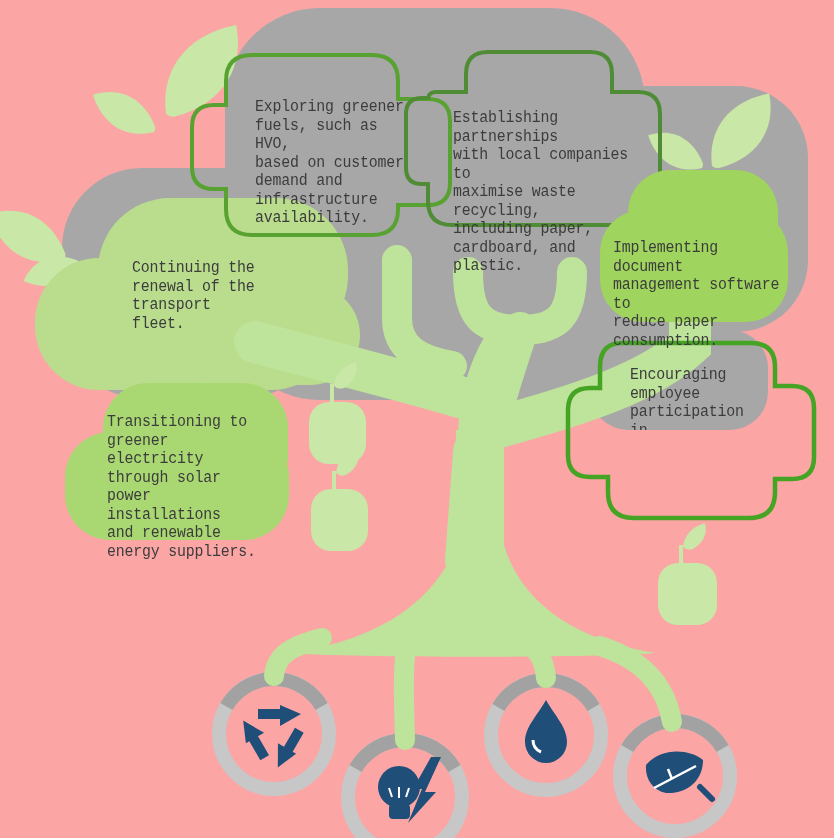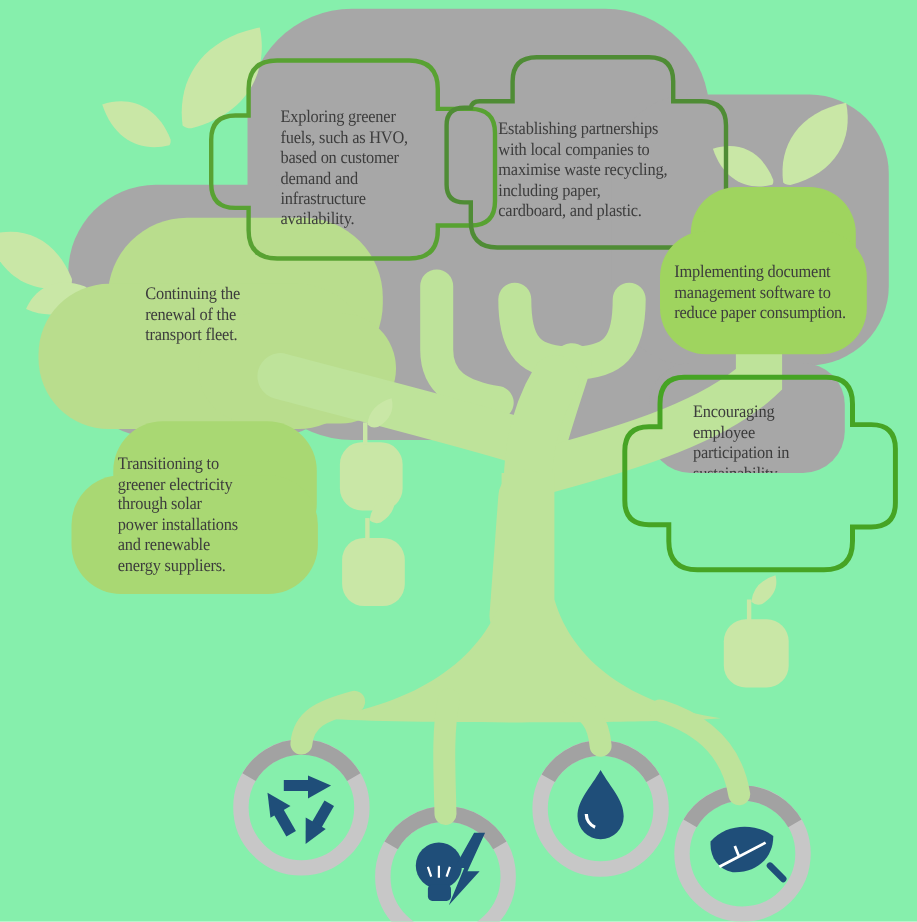--- a/index.html
+++ b/index.html
@@ -2,22 +2,22 @@
 <html style="--c-canopy_gray: #a7a7a7; --c-tree_green: #bee39a; --c-leaf_green: #c9e7a6; --c-cloud_light_green: #b9dd8d; --c-box_mid_green: #a9d873; --c-box_bright_green: #9fd45f; --c-outline_green: #58a232; --c-outline_green_dark: #4f8c35; --c-outline_green_bright: #46a424; --c-icon_blue: #1f4e79; --c-ring_gray: #c7c7c7; --c-ring_shade_gray: #a2a2a2; --c-text: #3c3c3c;"><head>
 <meta charset="utf-8">
 <style>
   :root{
     --c-canopy_gray:#a7a7a7; --c-tree_green:#bee39a; --c-leaf_green:#c9e7a6;
     --c-cloud_light_green:#b9dd8d; --c-box_mid_green:#a9d873; --c-box_bright_green:#9fd45f;
     --c-outline_green:#58a232; --c-outline_green_dark:#4f8c35; --c-outline_green_bright:#46a424;
     --c-icon_blue:#1f4e79; --c-ring_gray:#c7c7c7; --c-ring_shade_gray:#a2a2a2; --c-text:#3c3c3c;
   }
   html,body{margin:0;padding:0;background:#ffffff;}
-  #stage{position:relative;width:834px;height:838px;overflow:hidden;background:#86efac;
-         font-family:Liberation Serif, serif;}
+  #stage{position:relative;width:834px;height:838px;overflow:hidden;background:#fca5a5;
+         font-family:Liberation Mono, monospace;}
   #art{position:absolute;left:0;top:0;}
   .txt{position:absolute;font-size:16px;line-height:18.5px;color:var(--c-text);
        white-space:pre-line;letter-spacing:-0.2px;transform:scaleX(.93);transform-origin:0 0;}
   #encouraging-clip{position:absolute;left:590px;top:330px;width:178px;height:100px;overflow:hidden;}
   #encouraging-clip .txt{left:40px;top:36px;}
 </style>
 </head>
 <body>
 
 <div id="stage">

